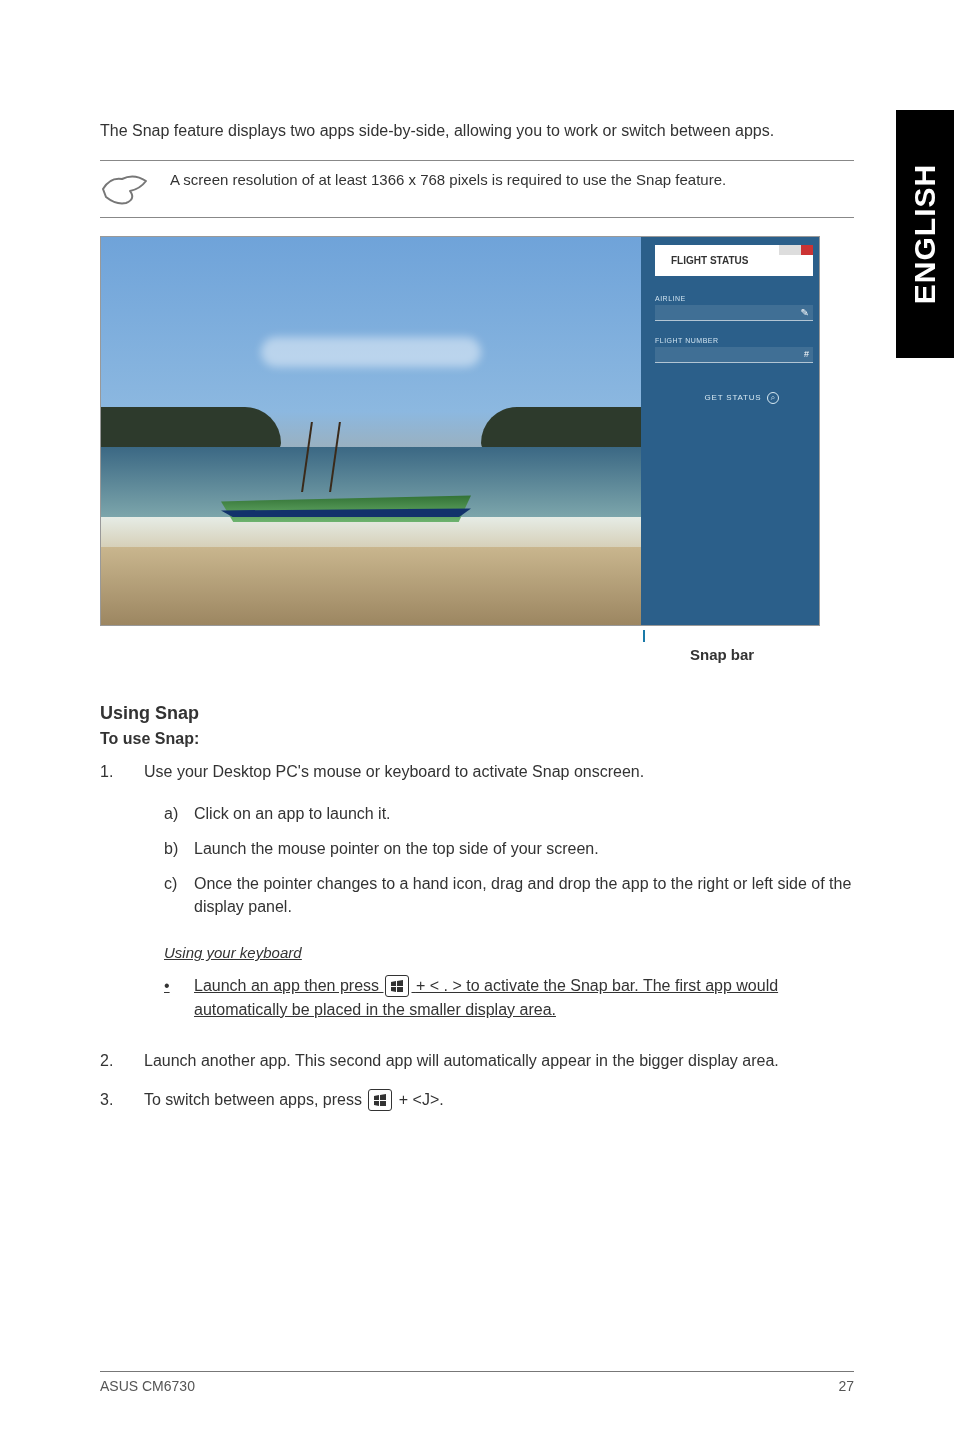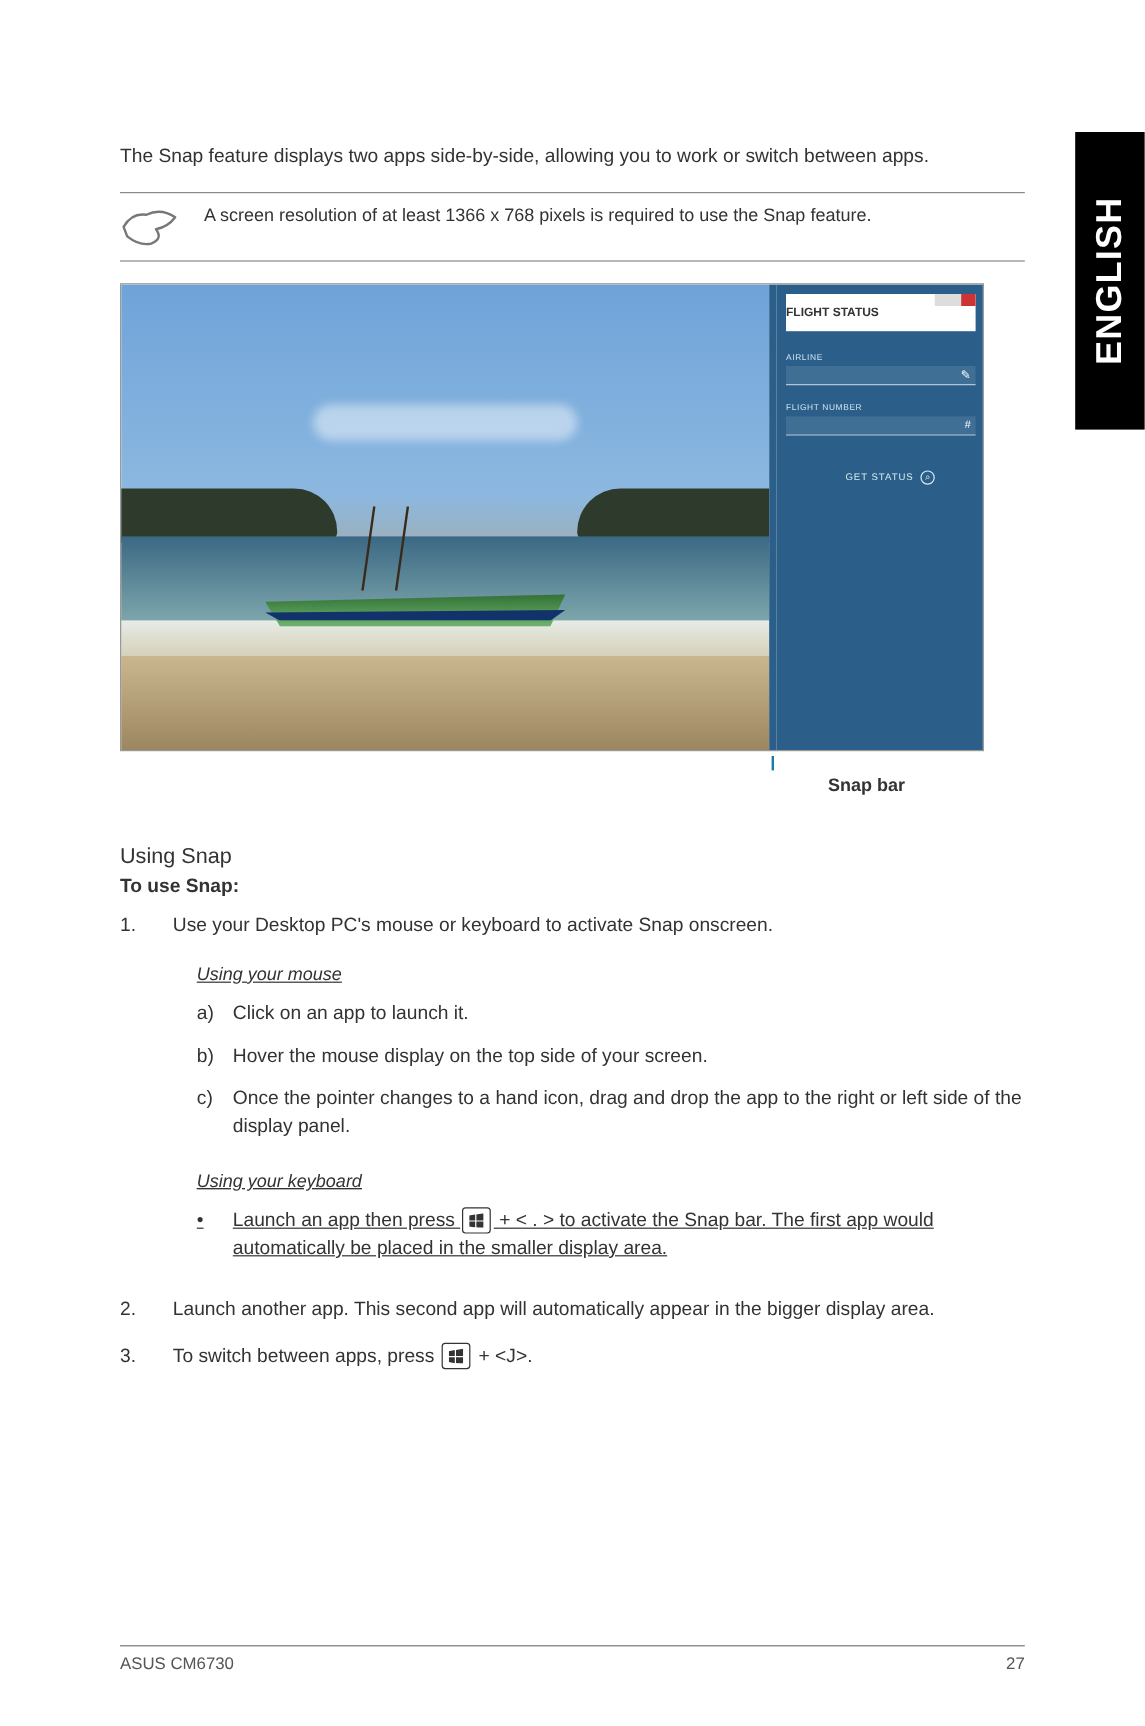--- a/index.html
+++ b/index.html
@@ -155,21 +155,21 @@
     width: 174px; height: 100%;
     background: #2b5f8a;
   }
   .fs-card {
     position: absolute;
     left: 8px; top: 8px; right: 8px;
     background: #fff;
     color: #333;
     font-size: 10px;
     font-weight: bold;
-    padding: 10px 0;
+    padding: 10px 16px;
   }
   .fs-card .win-ctrl {
     position: absolute;
     top: 0; right: 0;
     width: 34px; height: 10px;
     background: #ddd;
   }
   .fs-card .win-ctrl::after {
     content: "";
     position: absolute;
@@ -243,21 +243,21 @@
   .snap-label {
     width: 720px;
     text-align: left;
     padding-left: 590px;
     font-weight: bold;
     font-size: 15px;
     margin-bottom: 40px;
   }
   h3.subsection {
     font-size: 18px;
-    font-weight: normal;
+    font-weight: bold;
     margin-bottom: 6px;
   }
   .to-use {
     font-size: 16px;
     font-weight: bold;
     margin-bottom: 12px;
   }
   ol.main-list {
     list-style: none;
     font-size: 16px;
@@ -402,29 +402,28 @@
   <h3 class="subsection">Using Snap</h3>
   <div class="to-use">To use Snap:</div>
 
   <ol class="main-list">
     <li>
       <div class="num">1.</div>
       <div class="body">
         <div>Use your Desktop PC's mouse or keyboard to activate Snap onscreen.</div>
 
         <div class="sub-block">
-          <div class="sub-heading">Using your mouse</div>
           <ul class="letter-list">
             <li>
               <span class="marker">a)</span>
               <span>Click on an app to launch it.</span>
             </li>
             <li>
               <span class="marker">b)</span>
-              <span>Hover the mouse display on the top side of your screen.</span>
+              <span>Launch the mouse pointer on the top side of your screen.</span>
             </li>
             <li>
               <span class="marker">c)</span>
               <span>Once the pointer changes to a hand icon, drag and drop the app to the right or left side of the display panel.</span>
             </li>
           </ul>
         </div>
 
         <div class="sub-block" style="margin-top:24px;text-decoration:underline;">
           <div class="sub-heading">Using your keyboard</div>

